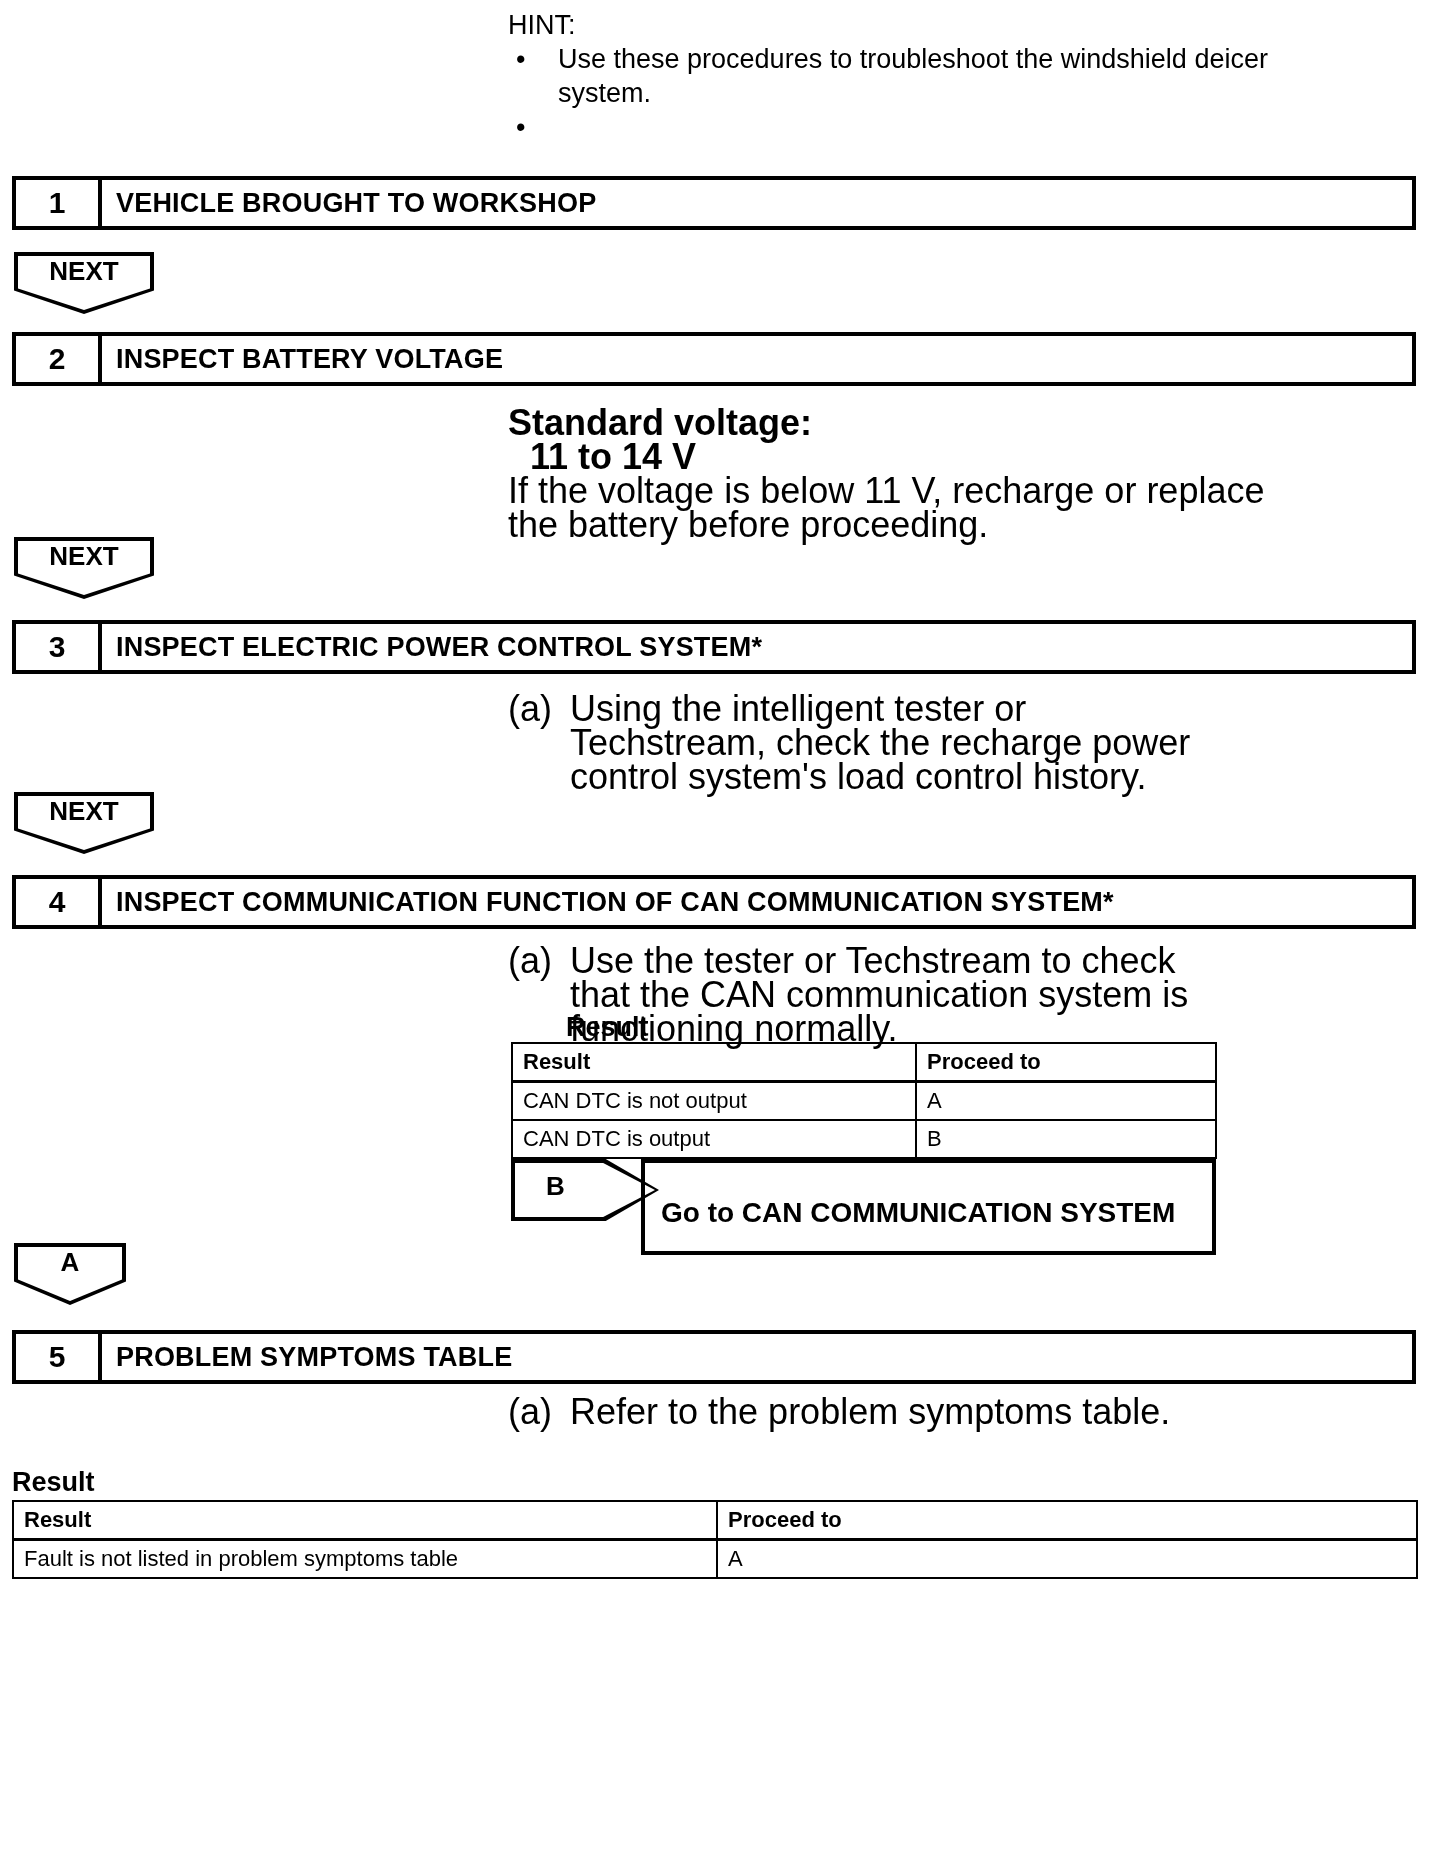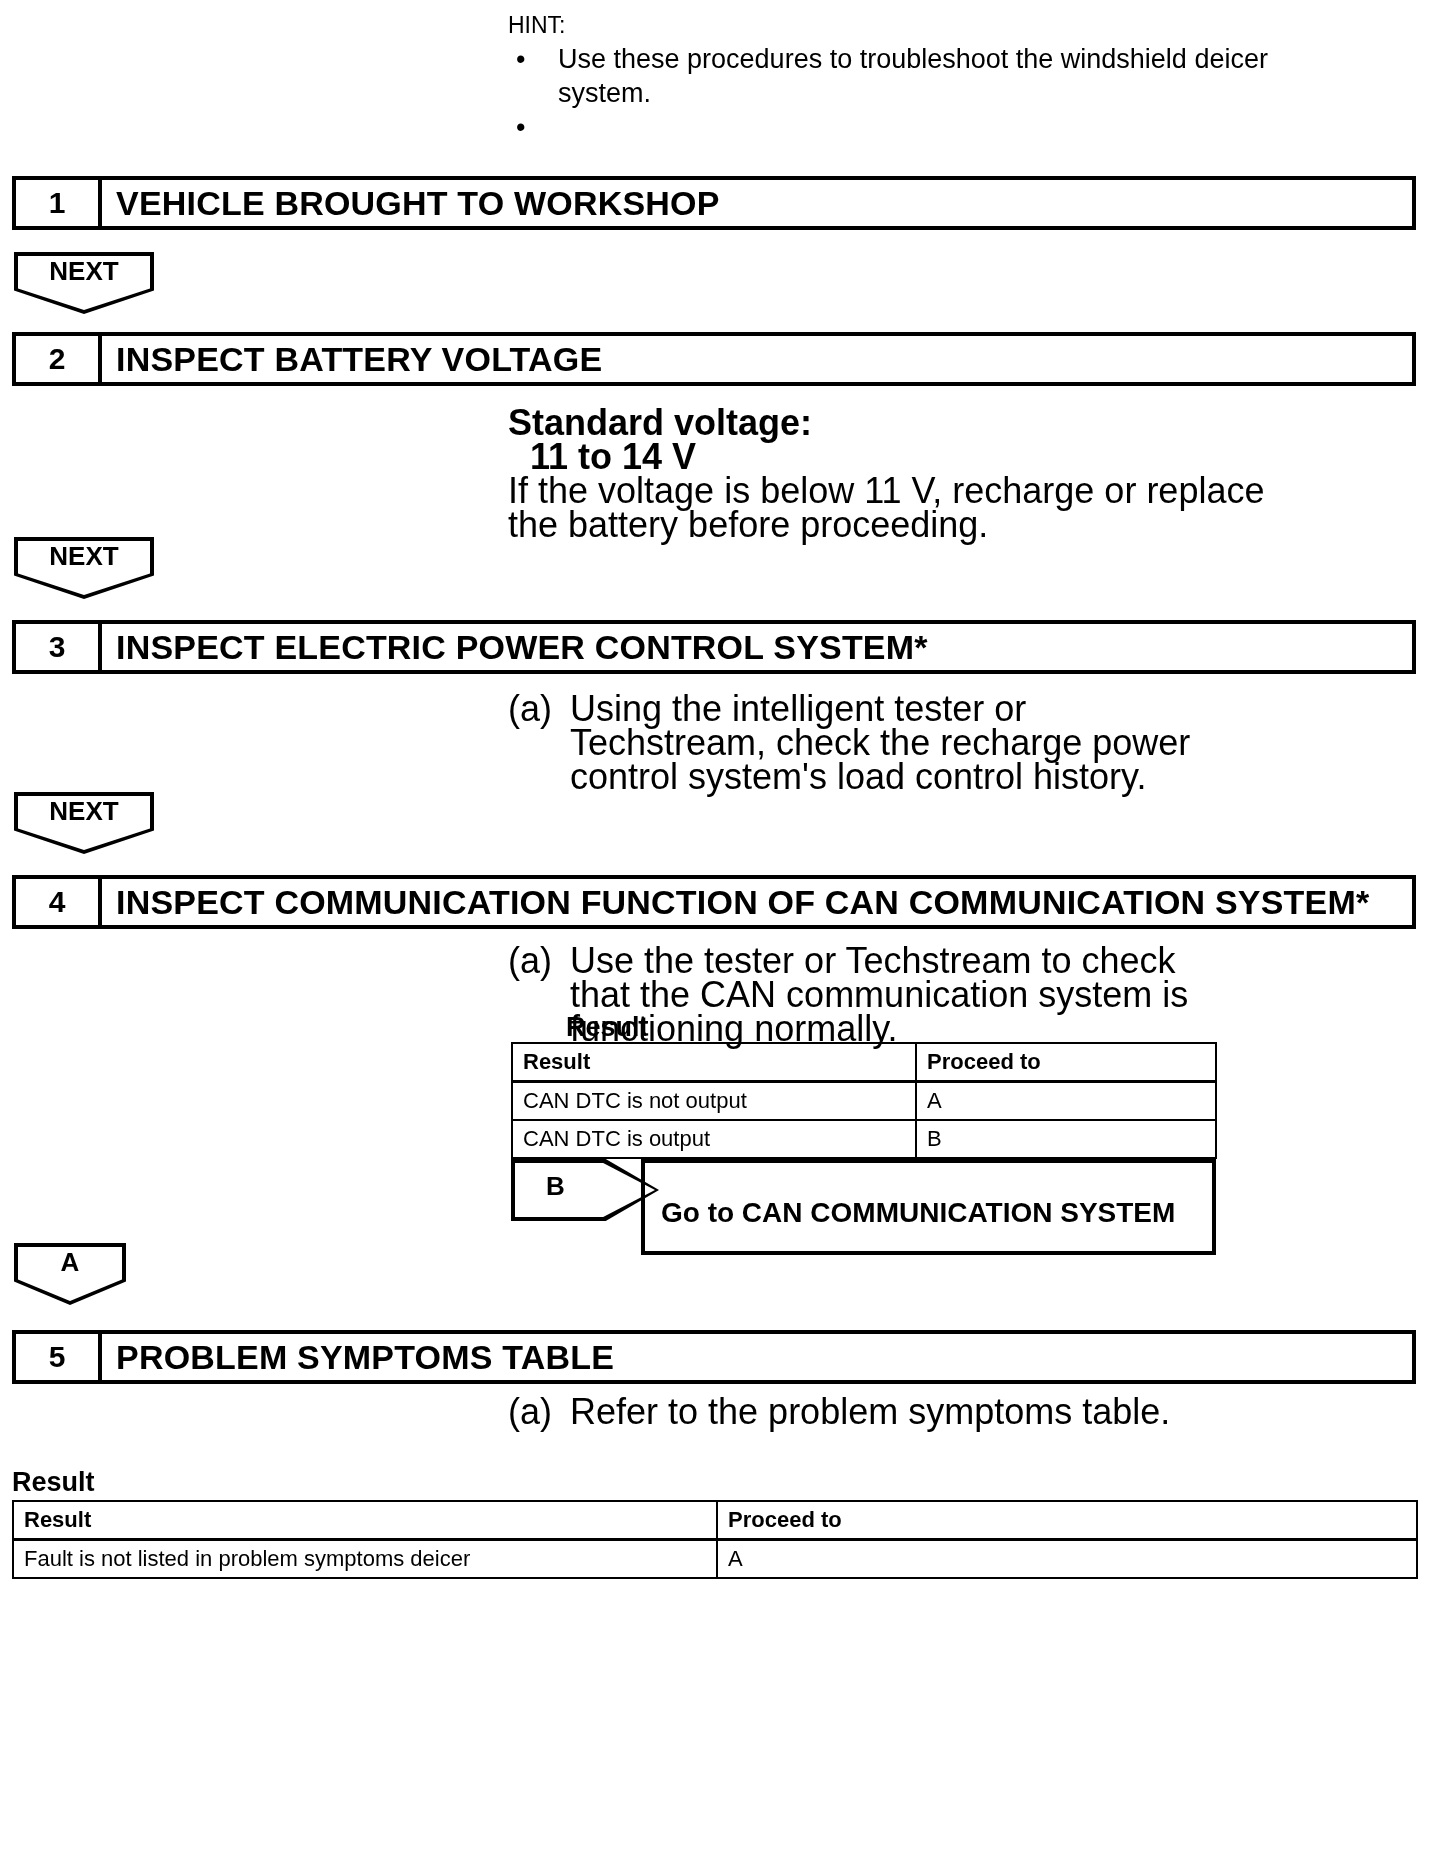--- a/index.html
+++ b/index.html
@@ -23,21 +23,21 @@
   }
 
   
   .hint-block {
     position: absolute;
     left: 508px;
     top: 8px;
     width: 760px;
   }
   .hint-title {
-    font-size: 23px;
+    font-size: 27px;
     line-height: 34px;
     letter-spacing: 0px;
   }
   .hint-list {
     margin: 0;
     padding: 0;
     list-style: none;
   }
   .hint-item {
     position: relative;
@@ -72,21 +72,21 @@
     align-items: center;
     justify-content: center;
     font-size: 30px;
     font-weight: bold;
   }
   .step-title {
     flex: 1;
     display: flex;
     align-items: center;
     padding-left: 14px;
-    font-size: 34px;
+    font-size: 27px;
     font-weight: bold;
     letter-spacing: 0.2px;
   }
 
   
   .connector {
     position: absolute;
     width: 140px;
     height: 62px;
   }
@@ -336,19 +336,19 @@
         <col style="width:700px">
       </colgroup>
     <thead>
       <tr class="head-row">
         <th>Result</th>
         <th>Proceed to</th>
       </tr>
     </thead>
     <tbody>
       <tr>
-        <td>Fault is not listed in problem symptoms deicer</td>
+        <td>Fault is not listed in problem symptoms table</td>
         <td>A</td>
       </tr>
     </tbody>
   </table>
 
 </div>
 
 </body></html>

